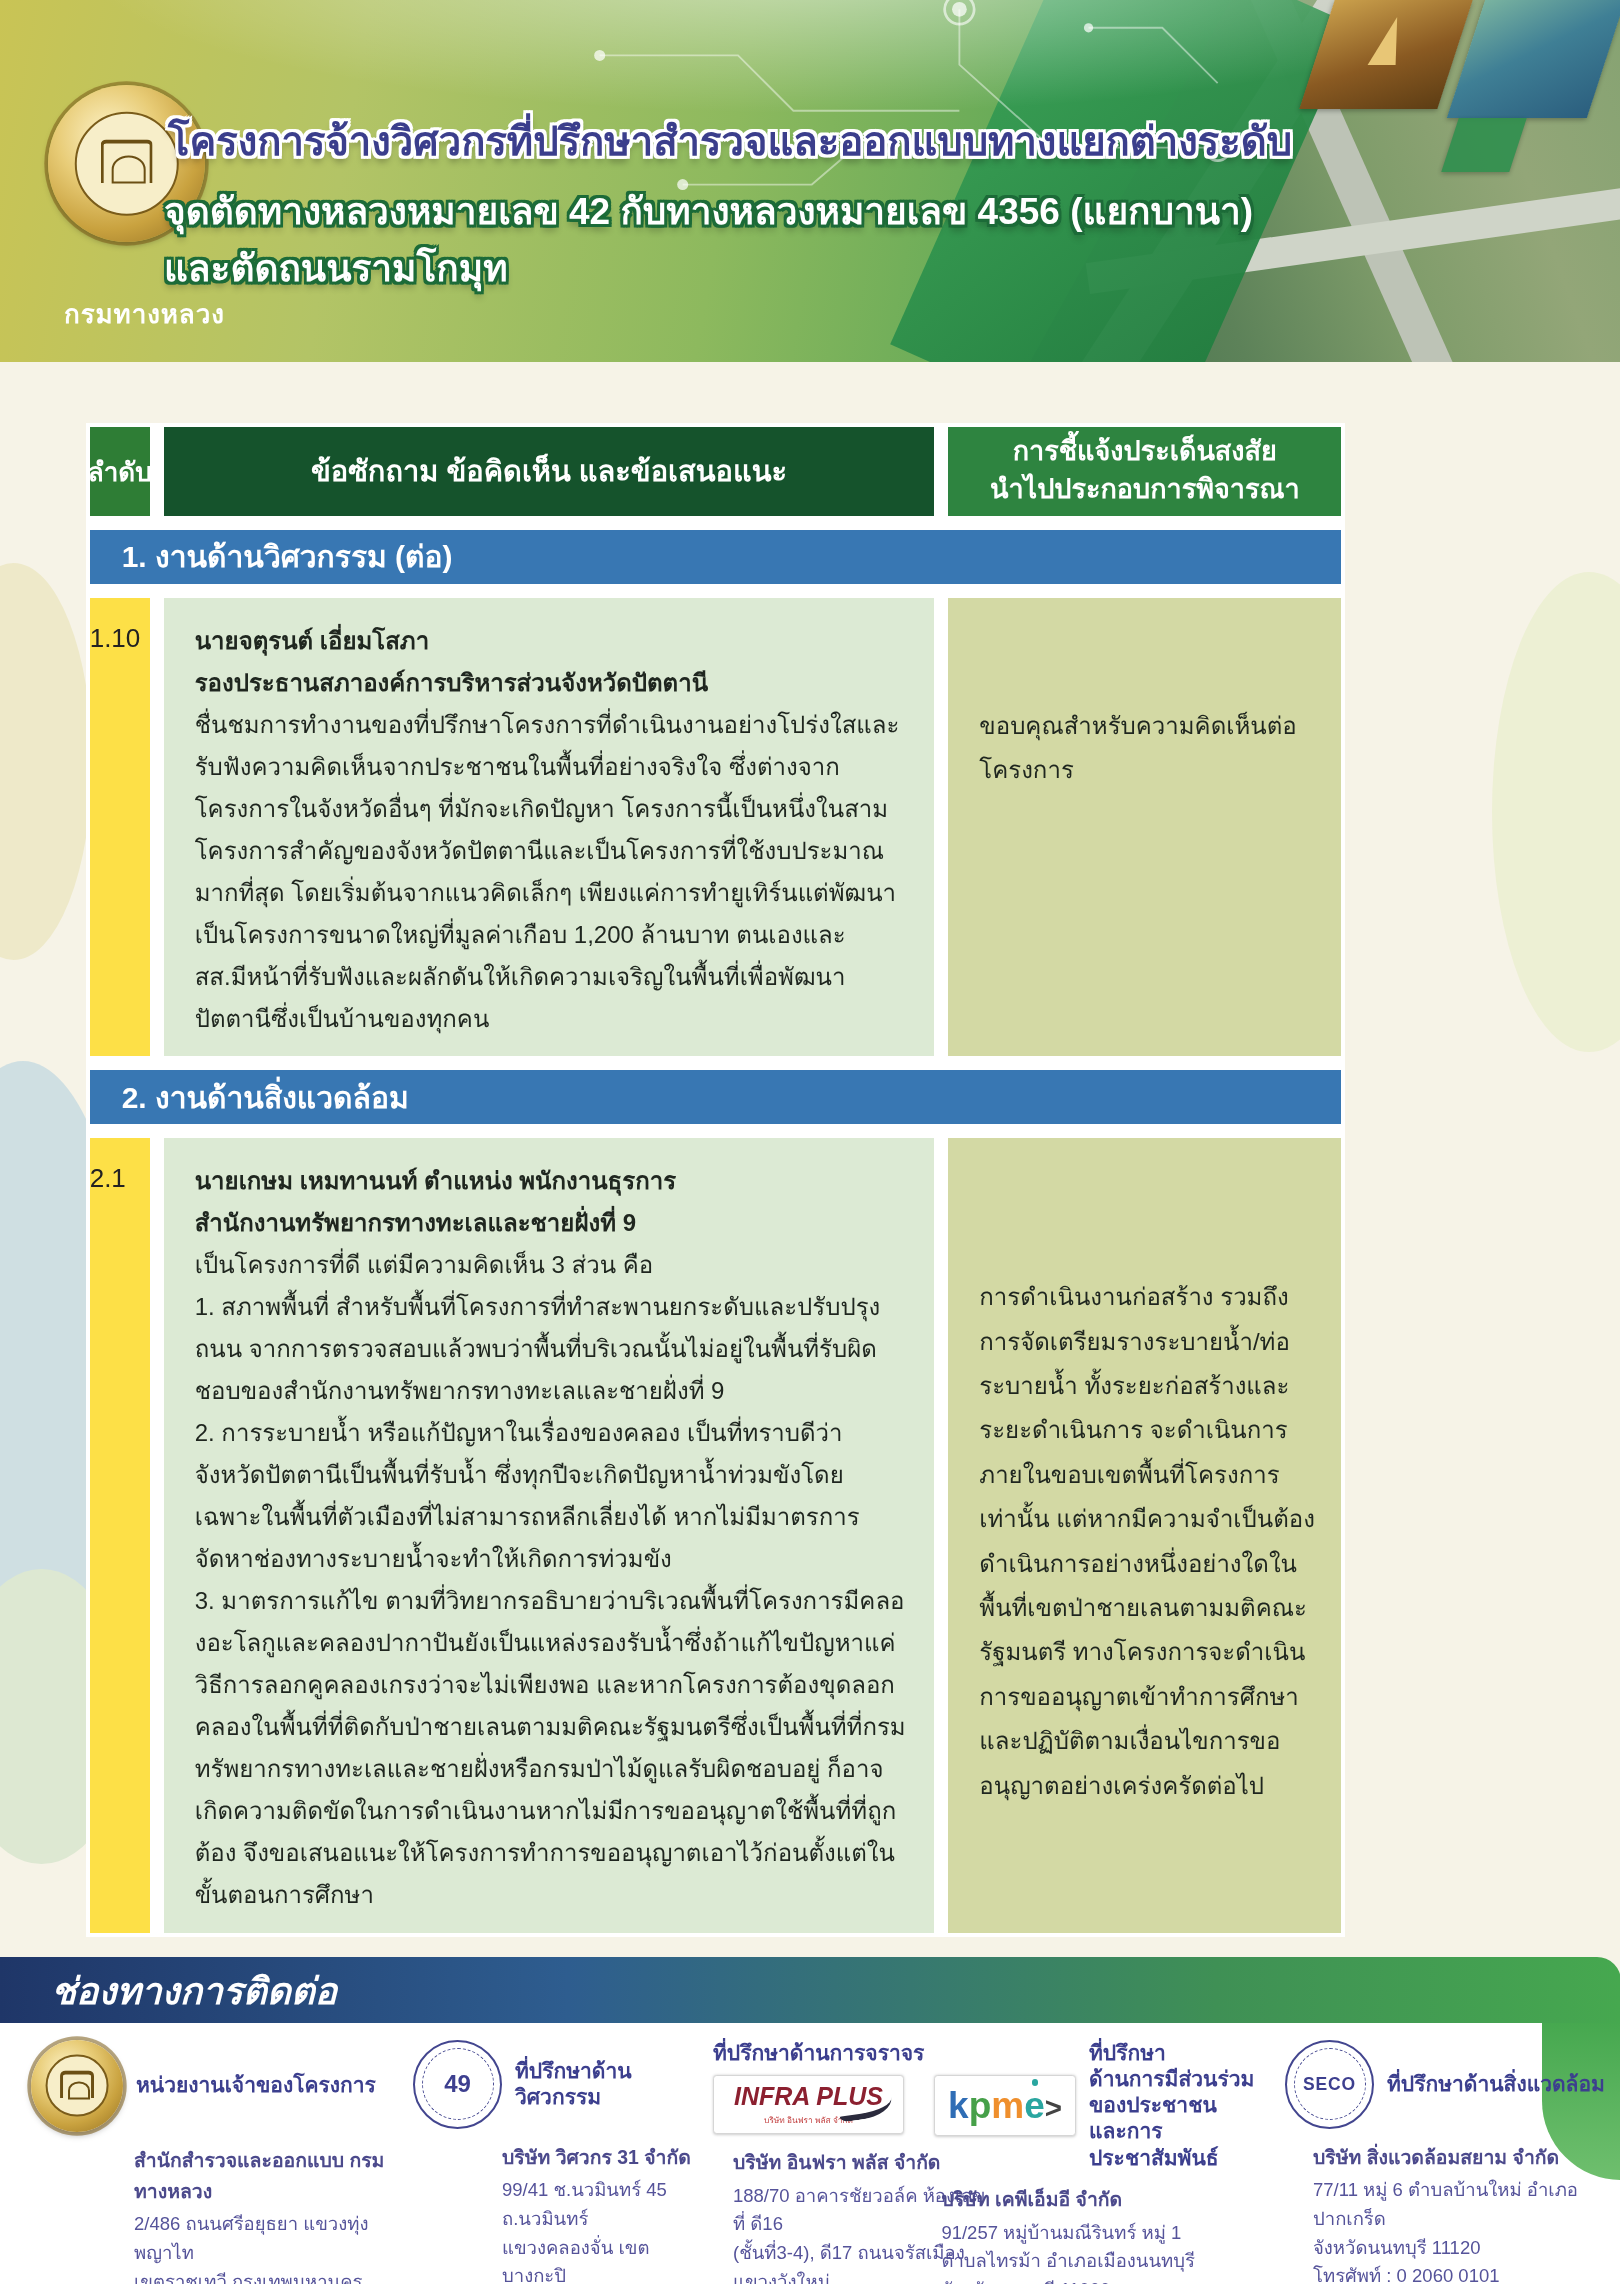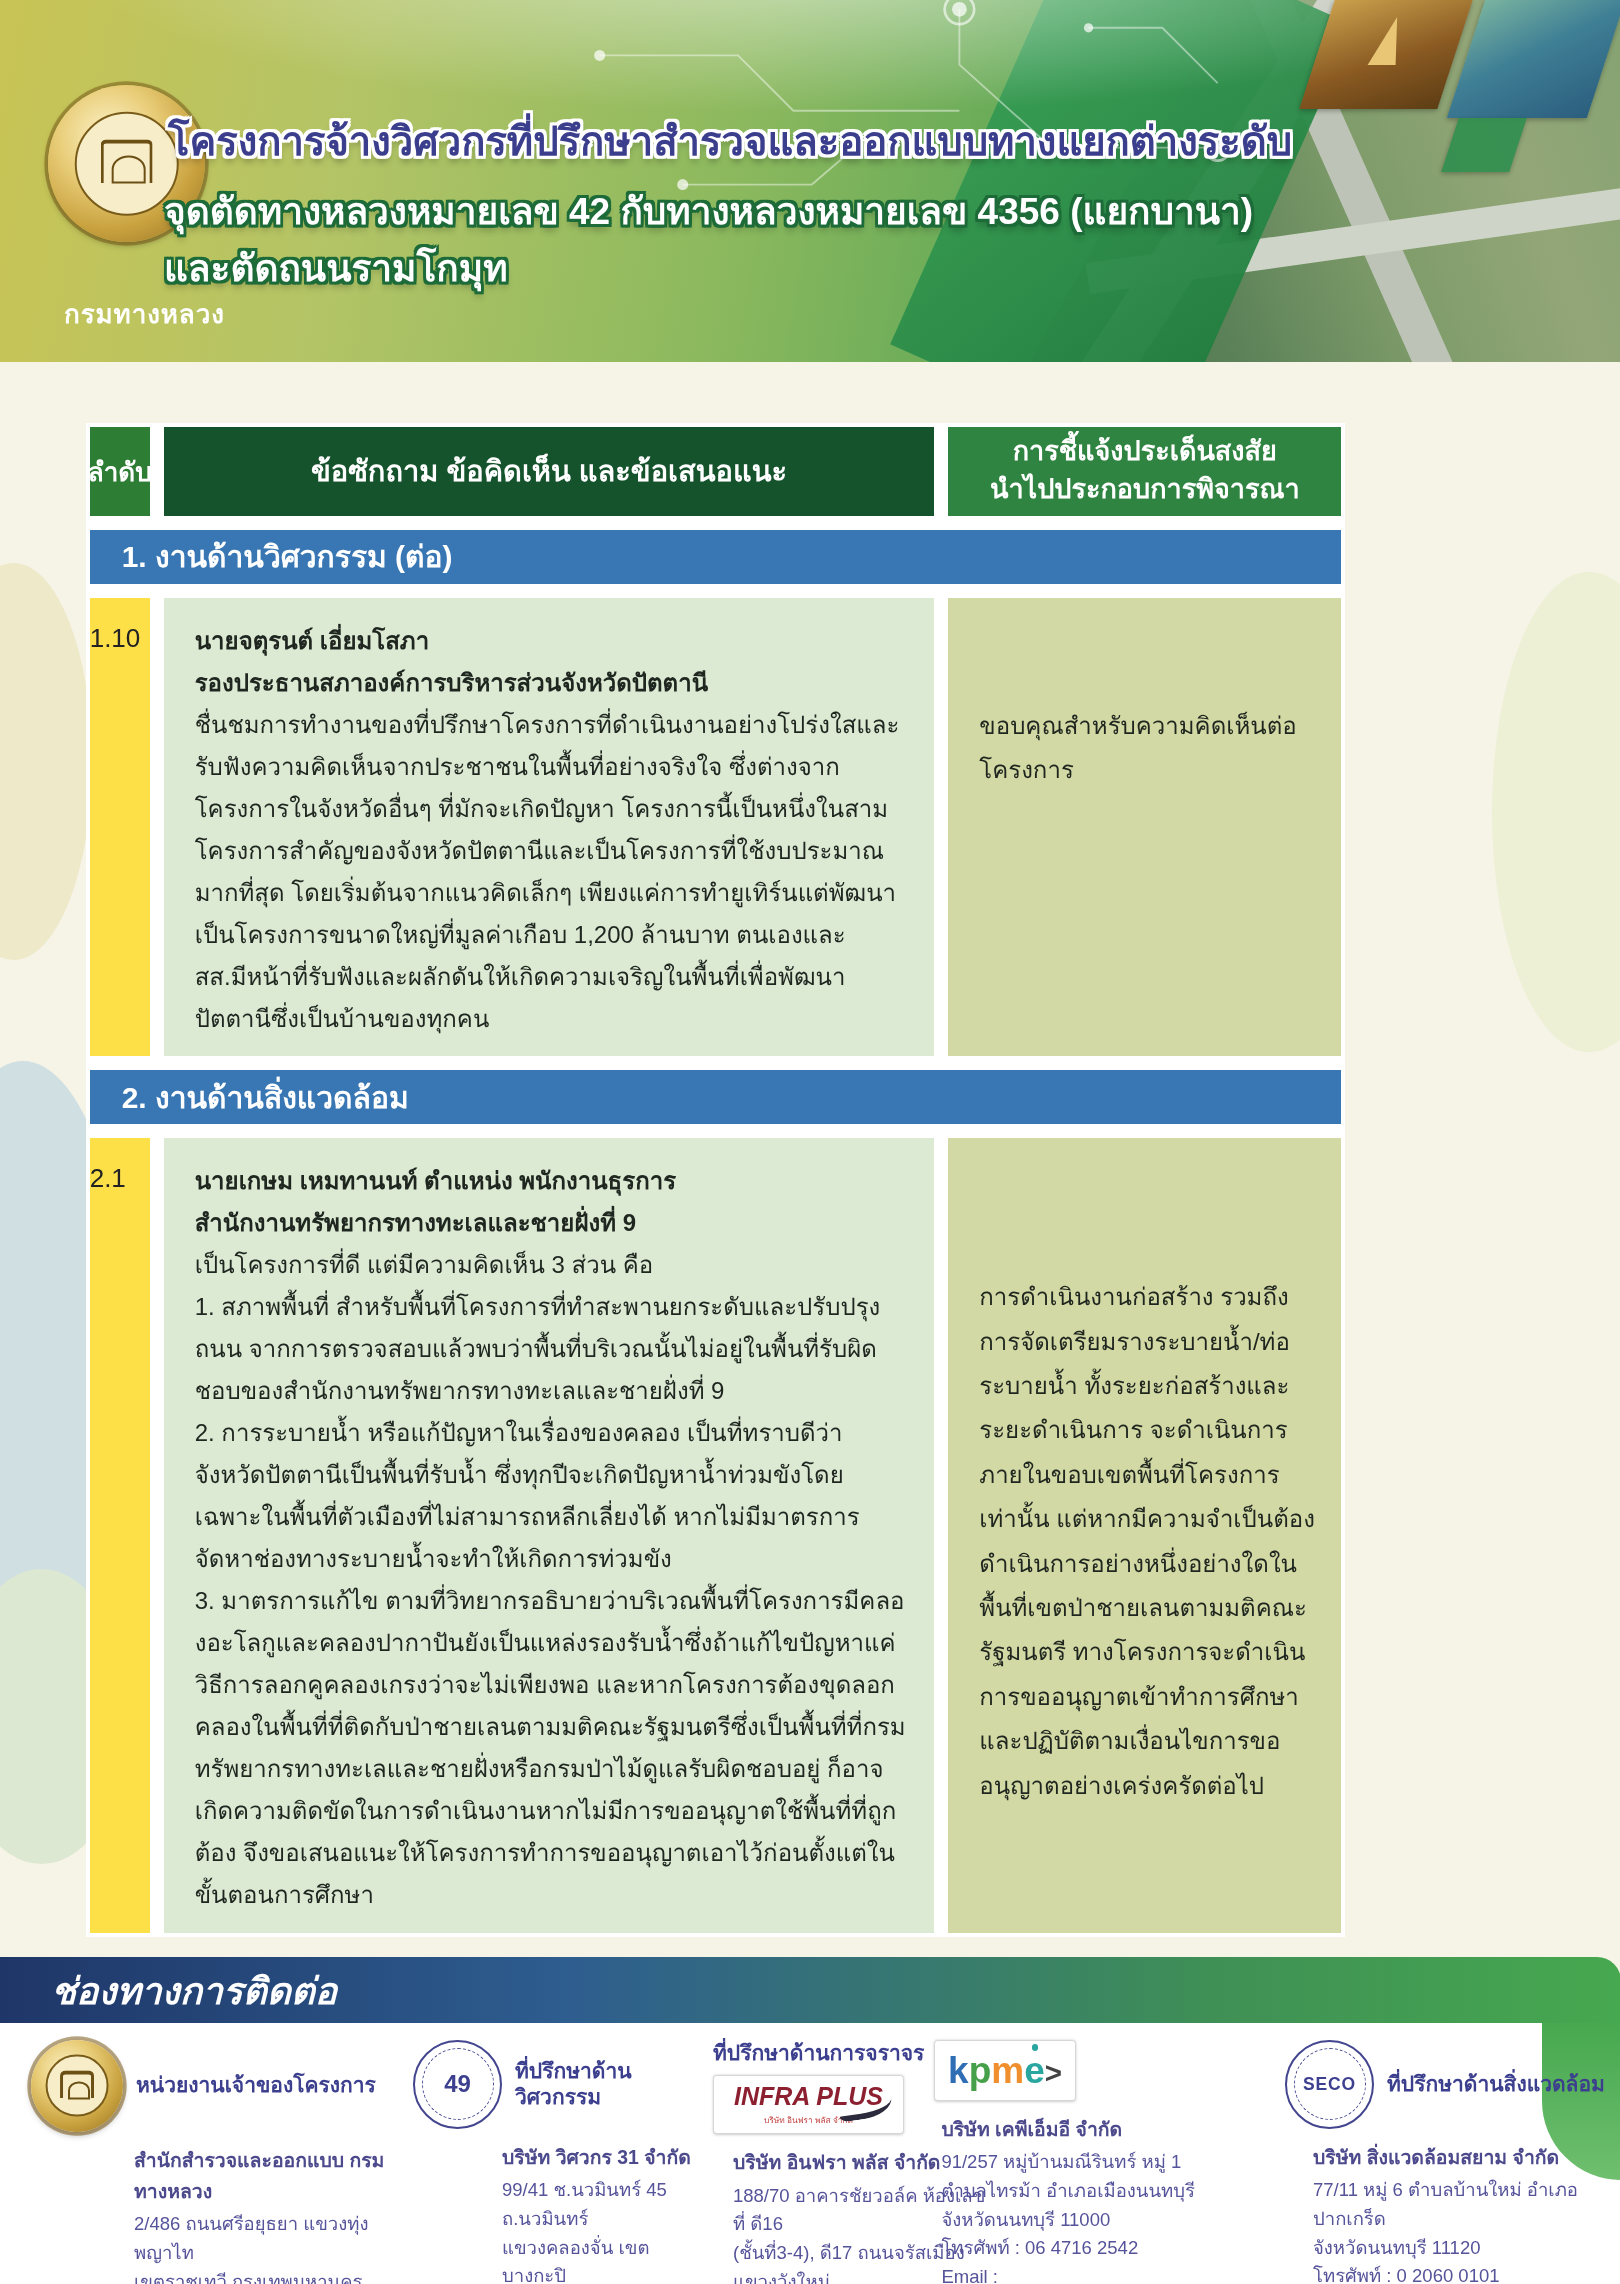--- a/index.html
+++ b/index.html
@@ -265,20 +265,23 @@
       </div>
     </div>
 
     <div class="contact" style="left:934px;width:332px;">
       <div class="c-head">
         <div class="box-logo kpme-box">
           <div class="kpme-word">
             <span class="kl-k" data-bind="footer.contacts.3.logo_letters.0">k</span><span class="kl-p" data-bind="footer.contacts.3.logo_letters.1">p</span><span class="kl-m" data-bind="footer.contacts.3.logo_letters.2">m</span><span class="kl-e" data-bind="footer.contacts.3.logo_letters.3">e</span><span class="kl-gt" data-bind="footer.contacts.3.logo_letters.4">&gt;</span>
           </div>
         </div>
+        <div class="c-role" data-bind-lines="footer.contacts.3.role_lines">ที่ปรึกษา
+ด้านการมีส่วนร่วมของประชาชน
+และการประชาสัมพันธ์</div>
       </div>
       <div style="margin-left:7.4px;">
         <div class="c-name" data-bind="footer.contacts.3.name">บริษัท เคพีเอ็มอี จำกัด</div>
         <div class="c-lines" data-bind-lines="footer.contacts.3.lines">91/257 หมู่บ้านมณีรินทร์ หมู่ 1
 ตำบลไทรม้า อำเภอเมืองนนทบุรี
 จังหวัดนนทบุรี 11000
 โทรศัพท์ : 06 4716 2542
 Email : kpme.banaramkomut@gmail.com</div>
       </div>
     </div>

